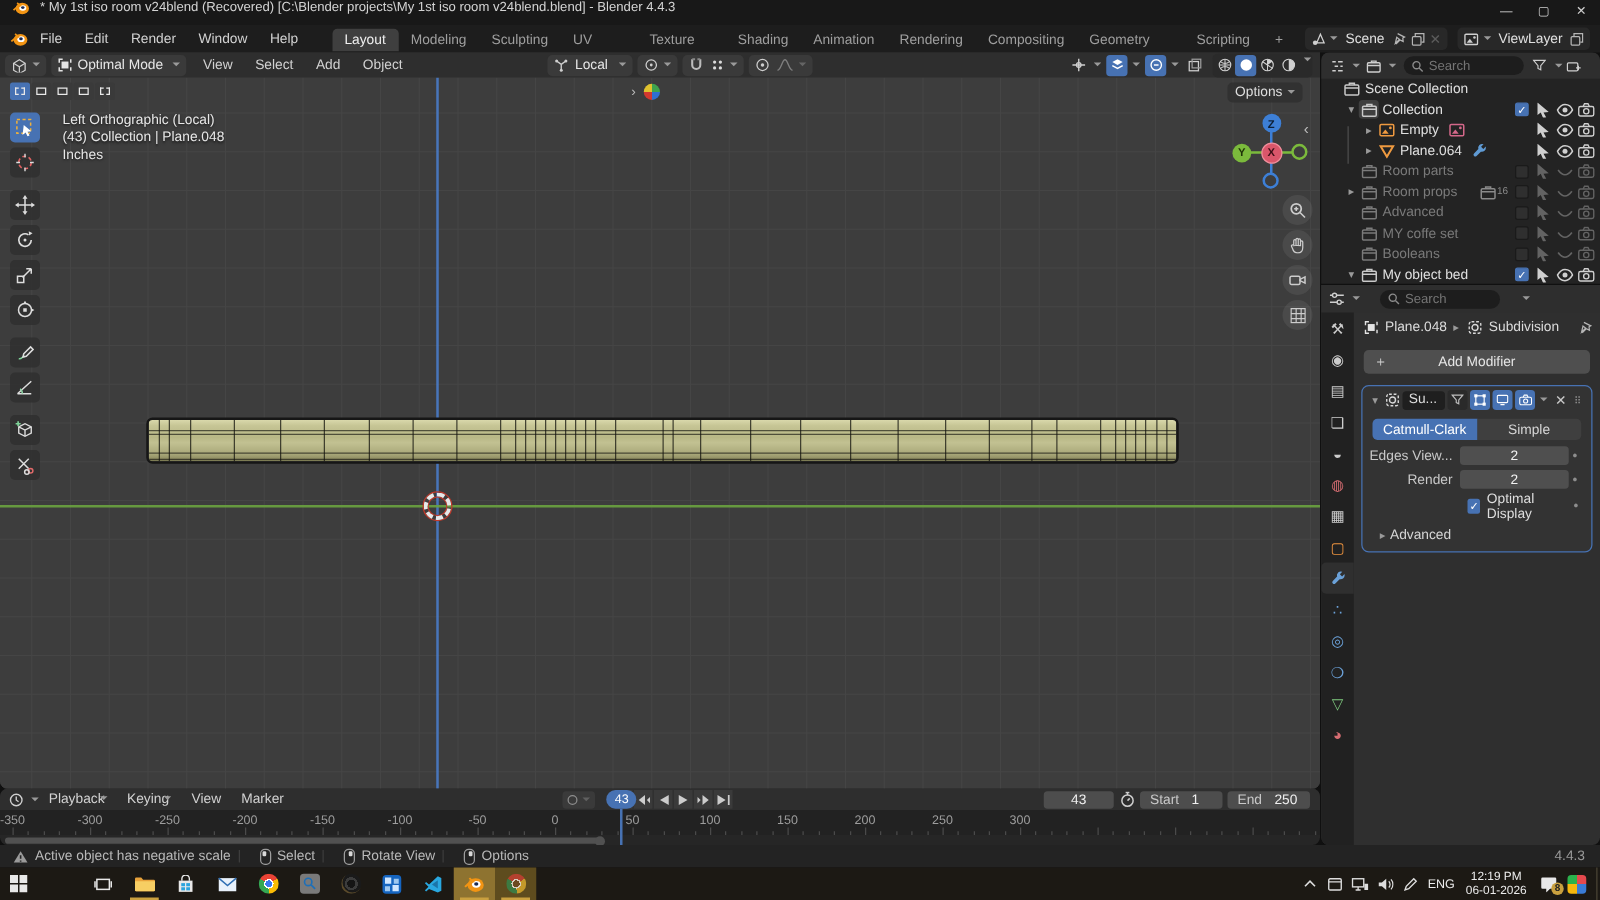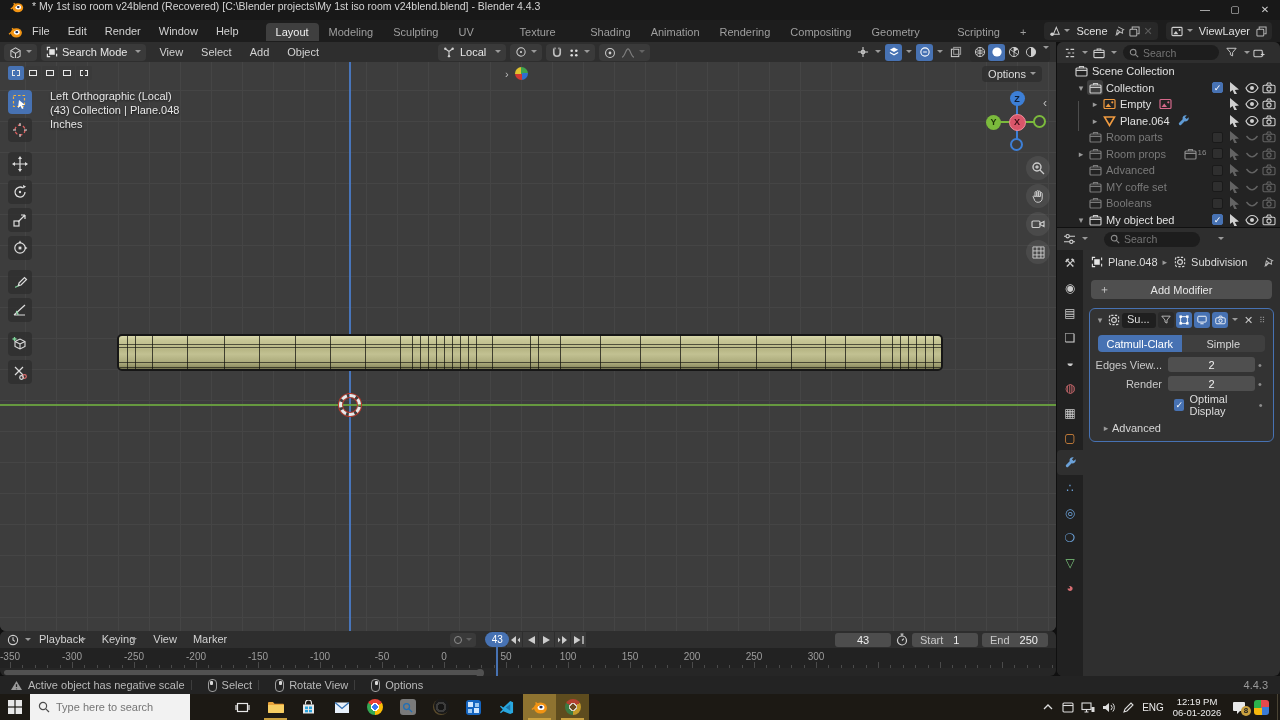--- a/index.html
+++ b/index.html
@@ -261,21 +261,21 @@
               <path d="M2 11V5l5-3 5 3v6l-5 3z" fill="none" stroke="#cfcfcf" stroke-width="1.1"></path>
               <path d="M2 5l5 3 5-3M7 8v6" fill="none" stroke="#cfcfcf" stroke-width="1.1"></path>
             </svg>
           <span class="chev"></span>
         </span>
         <span class="hbtn">
           <svg width="12" height="12" viewBox="0 0 13 13">
               <rect x="3.5" y="3.5" width="6" height="6" fill="#e4e4e4"></rect>
               <path d="M1.5 4.5v-3h3M11.5 1.5h0v3M1.5 8.5v3h3M11.5 11.5v-3" fill="none" stroke="#e4e4e4" stroke-width="1.3"></path>
             </svg>
-          <span class="txt" style="margin:0 4px;color:#e6e6e6">Search Mode</span>
+          <span class="txt" style="margin:0 4px;color:#e6e6e6">Optimal Mode</span>
           <span class="chev"></span>
         </span>
       </span>
       <span id="vph-menus" class="hgrp">
           <span class="menu-item">View</span>
           <span class="menu-item">Select</span>
           <span class="menu-item">Add</span>
           <span class="menu-item">Object</span>
         </span>
       <span class="hgrp" style="position:absolute;left:438px">
@@ -1269,27 +1269,20 @@
 
   <div id="taskbar" class="abs">
     <span id="start">
         <svg width="14" height="14" viewBox="0 0 14 14">
           <rect x="0" y="0" width="6.4" height="6.4" fill="#e8e8e8"></rect>
           <rect x="7.6" y="0" width="6.4" height="6.4" fill="#e8e8e8"></rect>
           <rect x="0" y="7.6" width="6.4" height="6.4" fill="#e8e8e8"></rect>
           <rect x="7.6" y="7.6" width="6.4" height="6.4" fill="#e8e8e8"></rect>
         </svg>
       </span>
-    <span id="tb-search">
-      <svg width="12" height="12" viewBox="0 0 12 12">
-          <circle cx="5" cy="5" r="3.6" fill="none" stroke="#4d4d4d" stroke-width="1.2"></circle>
-          <path d="M7.8 7.8L11 11" stroke="#4d4d4d" stroke-width="1.2"></path>
-        </svg>
-      <input placeholder="Type here to search" style="">
-    </span>
     <span id="task-icons">
         <span class="tb-app">
           <svg width="15" height="13" viewBox="0 0 15 13">
             <rect x="2.5" y="2.5" width="10" height="8" fill="none" stroke="#e8e8e8" stroke-width="1.2"></rect>
             <path d="M1 4v5M14 4v5" stroke="#e8e8e8" stroke-width="1.2"></path>
           </svg>
         </span>
         <span class="tb-app open">
           <svg width="17" height="14" viewBox="0 0 17 14">
             <path d="M1 3a1 1 0 0 1 1-1h4l1.5 1.8H16a1 1 0 0 1 1 1V12a1 1 0 0 1-1 1H2a1 1 0 0 1-1-1z" fill="#e9a33b"></path>

